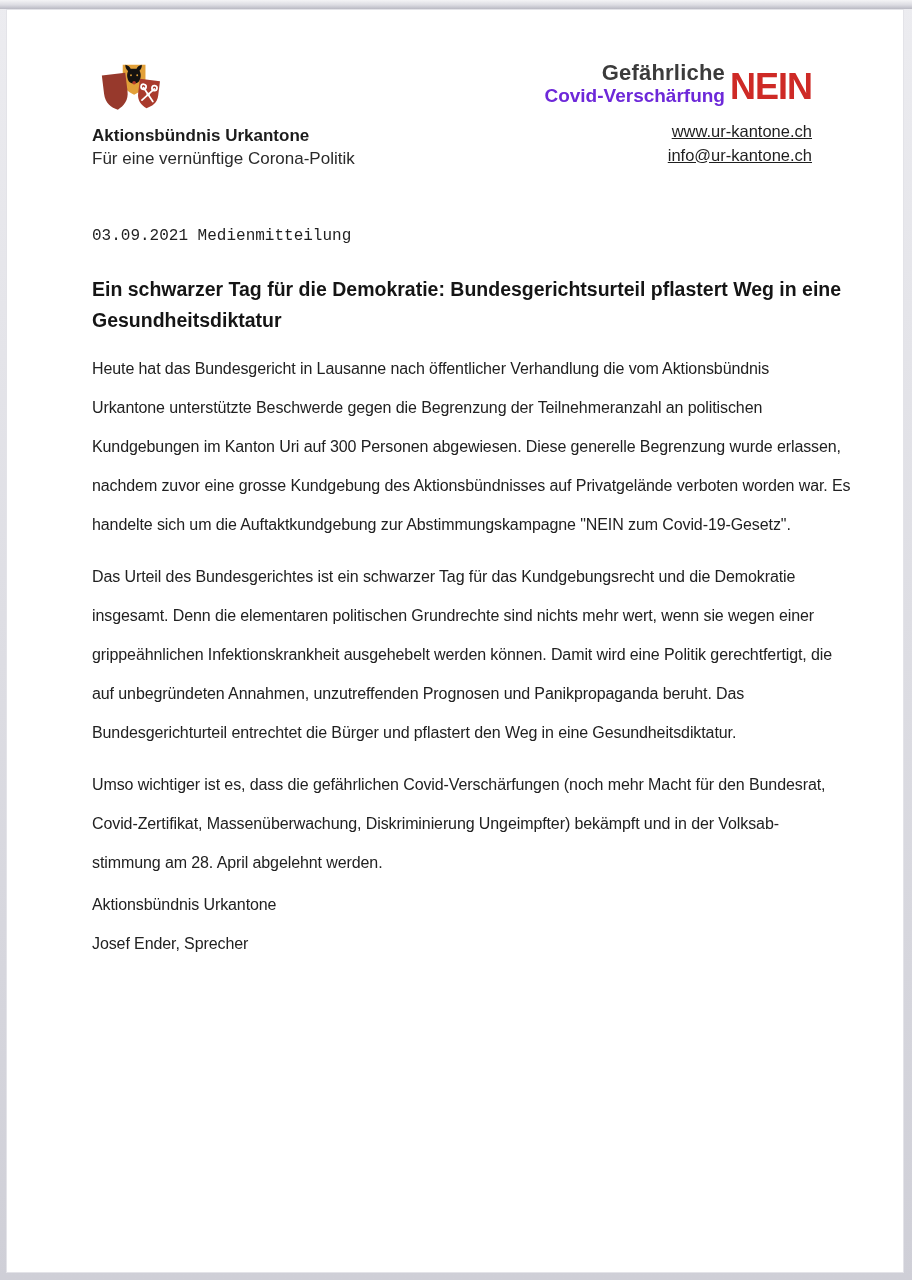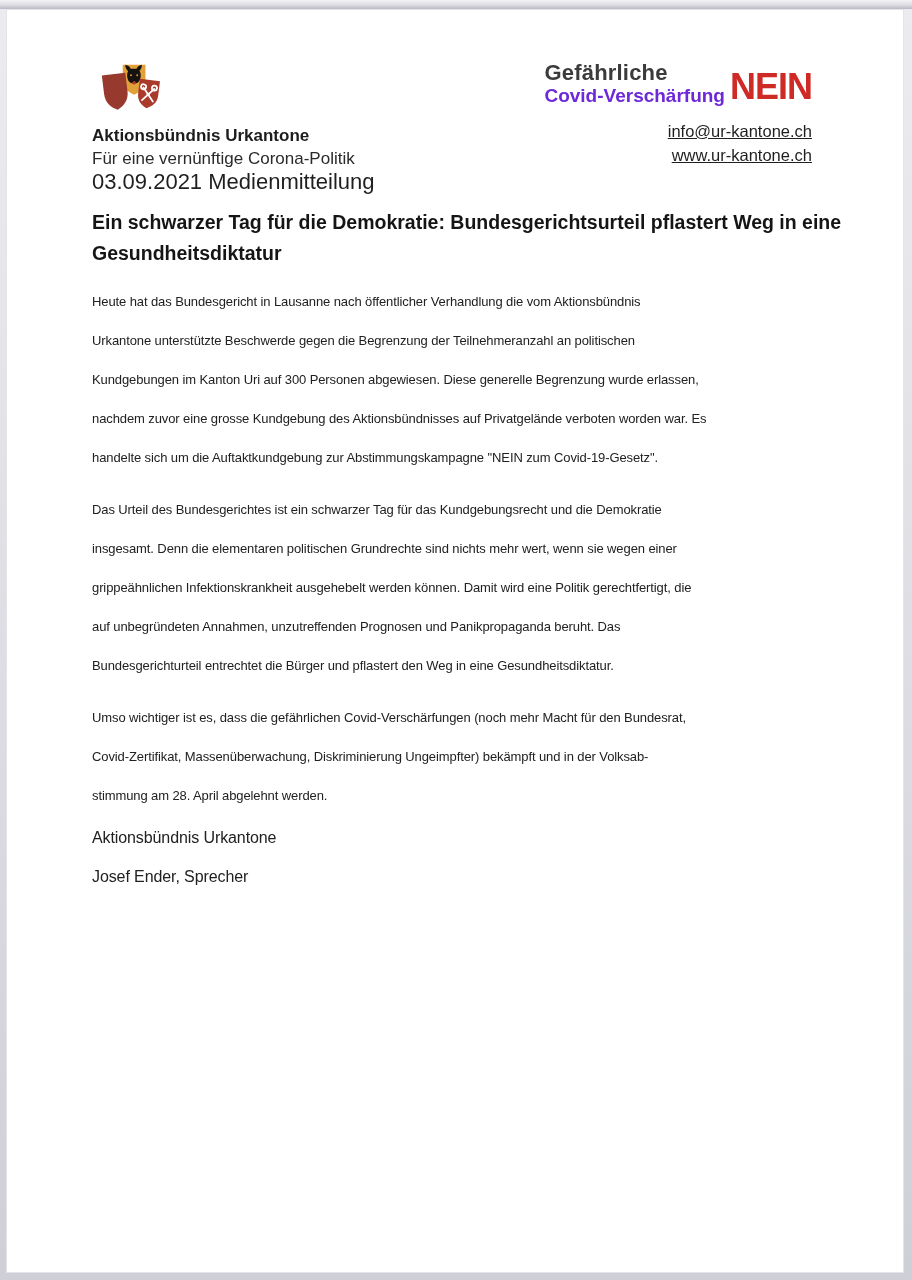--- a/index.html
+++ b/index.html
@@ -40,49 +40,49 @@
   .org-name {
     font-weight: bold; font-size: 17px; line-height: 23px; margin-top: 5px;
     color: #1c1c1c;
   }
   .org-tagline { font-size: 17px; line-height: 23px; color: #2a2a2a; }
 
   .campaign-block { text-align: right; padding-top: 2px; }
   .campaign-logo {
     display: flex; justify-content: flex-end; align-items: flex-end;
   }
-  .campaign-words { text-align: left; padding-bottom: 3px; }
+  .campaign-words { text-align: right; padding-bottom: 3px; }
   .campaign-line1 {
     font-weight: bold; font-size: 22px; line-height: 24px; color: #3b3b3b;
     letter-spacing: 0.2px;
   }
   .campaign-line2 {
     font-size: 19px; line-height: 21px; color: #6d28d9; font-weight: bold;
   }
   .campaign-nein {
     font-size: 36px; line-height: 44px; font-weight: 800; color: #ce2a26;
     letter-spacing: -1px; margin-left: 5px;
     transform: scaleY(1.02);
   }
   .contact-links { margin-top: 11px; }
   .contact-links a {
     display: block; color: #1f1f1f; font-size: 16.5px; line-height: 23.5px;
     text-decoration: underline; cursor: pointer;
   }
   
-  .dateline { font-size: 22px; line-height: 24px; }
+  .dateline { margin-top: 54px; font-size: 16px; line-height: 24px; font-family: Liberation Mono, monospace; }
   .headline {
-    margin-top: 13px;
+    margin-top: 26px;
     font-size: 19.5px; font-weight: bold; line-height: 31px;
     color: #151515;
     white-space: pre;
   }
   .para {
     margin-top: 13px;
-    font-size: 13px; line-height: 39px;
+    font-size: 16px; line-height: 39px;
     letter-spacing: -0.1px;
     white-space: pre;
     color: #212121;
   }
   .signature {
     margin-top: 3px;
     font-size: 16px; line-height: 39px;
     letter-spacing: -0.1px;
     white-space: pre;
     color: #212121;
@@ -131,22 +131,22 @@
 
         <div class="campaign-block">
           <div class="campaign-logo">
             <div class="campaign-words">
               <div class="campaign-line1">Gefährliche</div>
               <div class="campaign-line2">Covid-Verschärfung</div>
             </div>
             <div class="campaign-nein">NEIN</div>
           </div>
           <div class="contact-links">
+            <a>www.ur-kantone.ch</a>
             <a>info@ur-kantone.ch</a>
-            <a>www.ur-kantone.ch</a>
           </div>
         </div>
       </div>
 
       <div class="dateline">03.09.2021 Medienmitteilung</div>
 
       <h1 class="headline">Ein schwarzer Tag für die Demokratie: Bundesgerichtsurteil pflastert Weg in eine
 Gesundheitsdiktatur</h1>
 
       <p class="para">Heute hat das Bundesgericht in Lausanne nach öffentlicher Verhandlung die vom Aktionsbündnis

